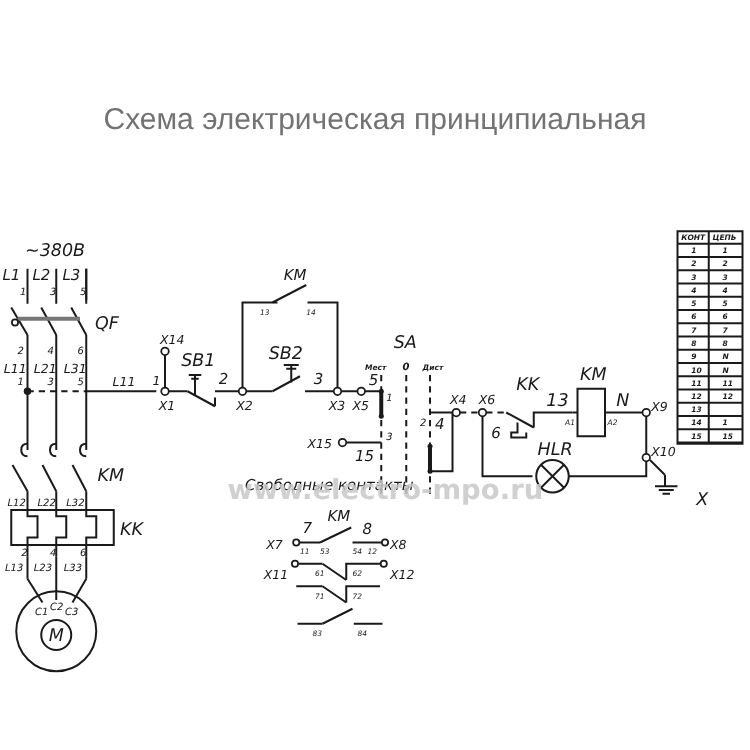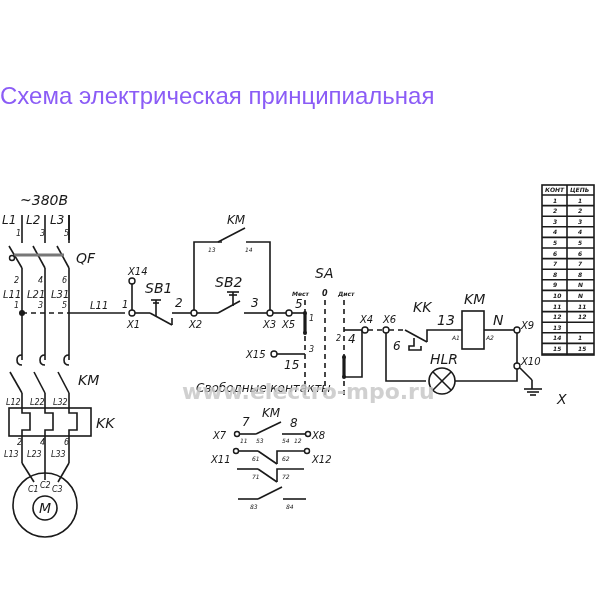--- a/index.html
+++ b/index.html
@@ -1,17 +1,17 @@
 <!DOCTYPE html>
 <html><head>
   <meta charset="utf-8">
   <style>
     html, body { margin:0; padding:0; background:#ffffff; }
     body { width:600px; height:600px; position:relative; overflow:hidden; font-family:"Liberation Sans", sans-serif; }
-    #title { position:absolute; left:0; top:82px; width:600px; text-align:left; font-size:24px; color:#8b5cf6; font-family:"Liberation Sans", sans-serif; }
+    #title { position:absolute; left:0; top:82px; width:600px; text-align:center; font-size:24px; color:#737373; font-family:"Liberation Sans", sans-serif; }
     svg { position:absolute; left:0; top:0; }
     .ln { stroke:#1a1a1a; stroke-width:1.6; fill:none; }
     .thk { stroke:#1a1a1a; stroke-width:3.2; fill:none; }
     .dsh { stroke:#1a1a1a; stroke-width:1.6; fill:none; stroke-dasharray:5 4; }
     .tx { font-family:"DejaVu Sans", sans-serif; font-style:italic; fill:#1a1a1a; }
     .t14 { font-size:14px; } .t12 { font-size:12px; } .t10 { font-size:10px; } .t8 { font-size:8px; } .t6 { font-size:6px; }
     .term { fill:#fff; stroke:#1a1a1a; stroke-width:1.4; }
     .dot { fill:#1a1a1a; }
     .tbl text { font-family:"DejaVu Sans", sans-serif; font-size:6px; font-style:italic; font-weight:bold; fill:#1a1a1a; }
     .wm { font-family:"DejaVu Sans", sans-serif; font-weight:bold; font-size:22px; fill:#c8c8c8; fill-opacity:0.85; }

